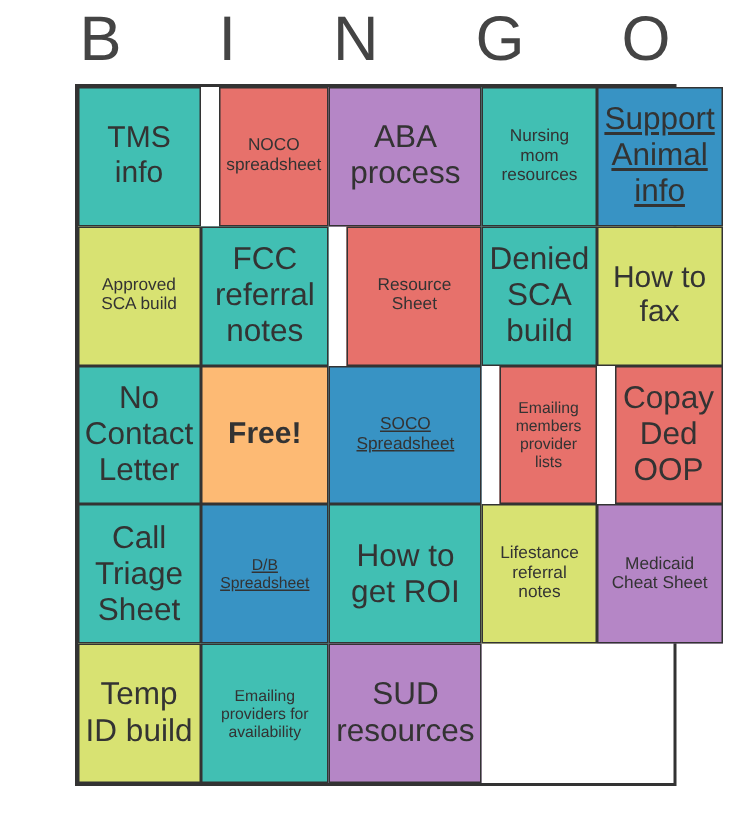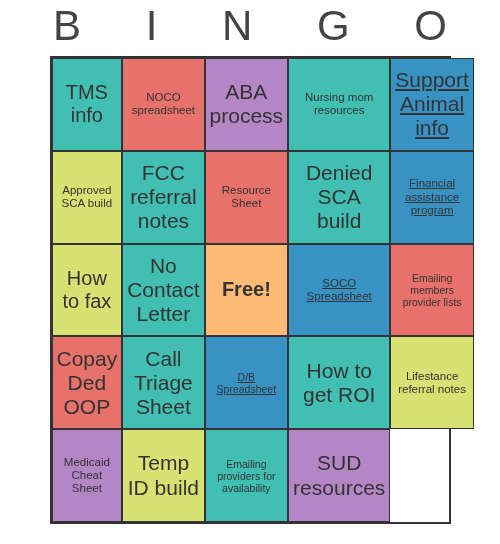--- a/index.html
+++ b/index.html
@@ -42,21 +42,21 @@
     padding: 4px;
     color: #333;
     line-height: 1.15;
   }
   .fs-lg { font-size: 20px; }
   .fs-md { font-size: 21px; }
   .fs-sm { font-size: 11.5px; }
   .fs-xs { font-size: 10.5px; }
   
   .c-teal   { background: #41bfb3; }
-  .c-red    { background: #e7716b; }
+  .c-red    { background: #e7716b; margin-left: 12px; }
   .c-purple { background: #b586c6; }
   .c-blue   { background: #3893c4; text-decoration: underline; }
   .c-yellow { background: #d8e272; }
   .c-green  { background: #fdba74; font-weight: bold; }
 </style>
 </head>
 <body>
 
 <div class="header">
   <span>B</span>
@@ -69,21 +69,20 @@
 <div class="grid" id="grid">
     <div class="cell c-teal fs-lg">TMS info</div>
     <div class="cell c-red fs-sm">NOCO spreadsheet</div>
     <div class="cell c-purple fs-md">ABA process</div>
     <div class="cell c-teal fs-sm">Nursing mom resources</div>
     <div class="cell c-blue fs-md">Support Animal info</div>
     <div class="cell c-yellow fs-sm">Approved SCA build</div>
     <div class="cell c-teal fs-md">FCC referral notes</div>
     <div class="cell c-red fs-sm">Resource Sheet</div>
     <div class="cell c-teal fs-md">Denied SCA build</div>
-    <div class="cell c-blue fs-sm">Financial assistance program</div>
     <div class="cell c-yellow fs-lg">How to fax</div>
     <div class="cell c-teal fs-md">No Contact Letter</div>
     <div class="cell c-green fs-lg">Free!</div>
     <div class="cell c-blue fs-sm">SOCO Spreadsheet</div>
     <div class="cell c-red fs-xs">Emailing members provider lists</div>
     <div class="cell c-red fs-md">Copay Ded OOP</div>
     <div class="cell c-teal fs-md">Call Triage Sheet</div>
     <div class="cell c-blue fs-xs">D/B Spreadsheet</div>
     <div class="cell c-teal fs-md">How to get ROI</div>
     <div class="cell c-yellow fs-sm">Lifestance referral notes</div>

